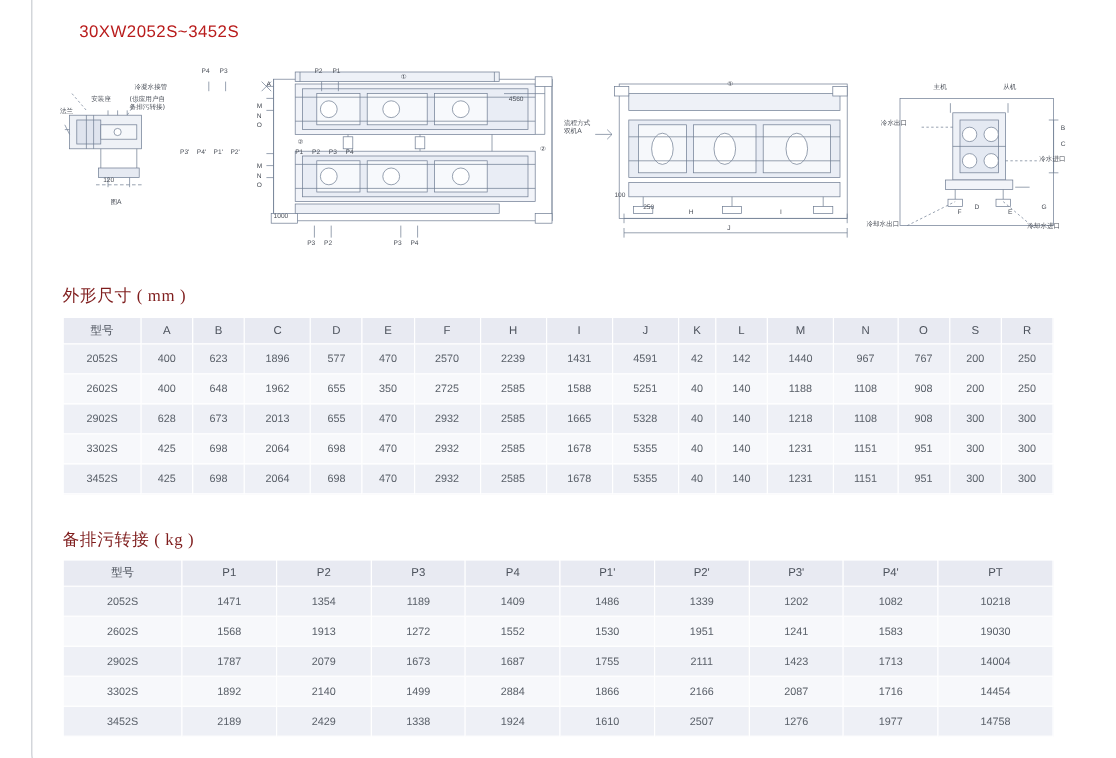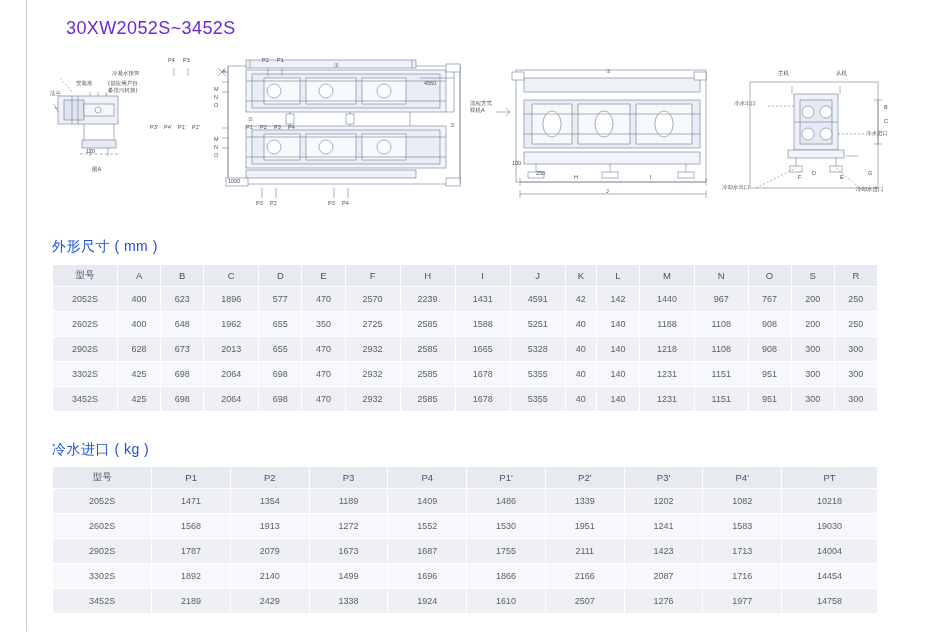--- a/index.html
+++ b/index.html
@@ -29,23 +29,23 @@
     height: 684px;
     border: 1px solid #c9ccd2;
     border-radius: 22px;
     box-sizing: border-box;
     pointer-events: none;
   }
   .model-title {
     position: absolute;
     left: 66px;
     top: 18px;
-    font-size: 18px;
+    font-size: 14px;
     letter-spacing: .4px;
-    color: #6d28d9;
+    color: #b91c1c;
   }
 
   
   .drawing {
     position: absolute;
     left: 50px;
     top: 48px;
     width: 840px;
     height: 172px;
   }
@@ -57,22 +57,22 @@
     white-space: nowrap;
   }
   .dwg-label.cn { font-family: "DejaVu Sans", sans-serif; }
 
   svg.dwg { position: absolute; left: 0; top: 0; }
 
   
   .sec-title {
     position: absolute;
     font-size: 14px;
-    color: #1d4ed8;
-    font-family: Liberation Sans, sans-serif;
+    color: #7f1d1d;
+    font-family: Liberation Serif, serif;
     letter-spacing: .5px;
   }
   #dim-title { left: 52px; top: 238px; }
   #load-title { left: 52px; top: 441px; }
 
   
   table {
     border-collapse: collapse;
     position: absolute;
     font-size: 9px;
@@ -416,21 +416,21 @@
         <td>140</td>
         <td>1231</td>
         <td>1151</td>
         <td>951</td>
         <td>300</td>
         <td>300</td>
       </tr>
     </tbody>
   </table>
 
-  <div class="sec-title" id="load-title">冷水进口 ( kg )</div>
+  <div class="sec-title" id="load-title">备排污转接 ( kg )</div>
 
   <table id="load-table">
     <thead>
       <tr>
         <th class="cn-head">型号</th>
         <th>P1</th>
         <th>P2</th>
         <th>P3</th>
         <th>P4</th>
         <th>P1'</th>
@@ -475,21 +475,21 @@
         <td>2111</td>
         <td>1423</td>
         <td>1713</td>
         <td>14004</td>
       </tr>
       <tr>
         <td>3302S</td>
         <td>1892</td>
         <td>2140</td>
         <td>1499</td>
-        <td>1696</td>
+        <td>2884</td>
         <td>1866</td>
         <td>2166</td>
         <td>2087</td>
         <td>1716</td>
         <td>14454</td>
       </tr>
       <tr>
         <td>3452S</td>
         <td>2189</td>
         <td>2429</td>

